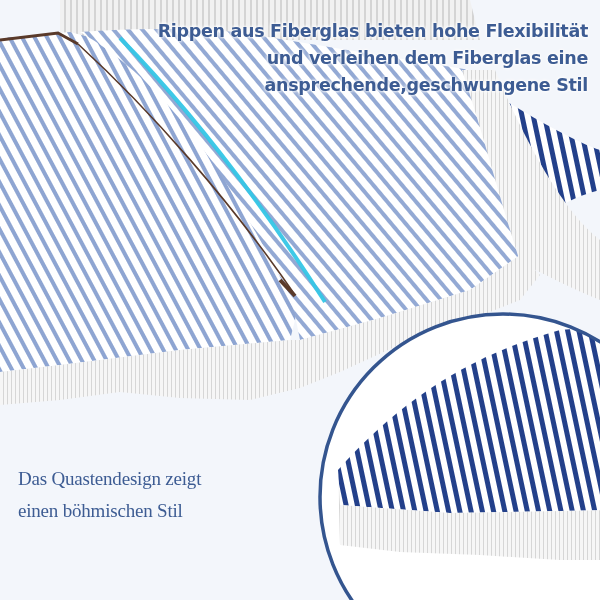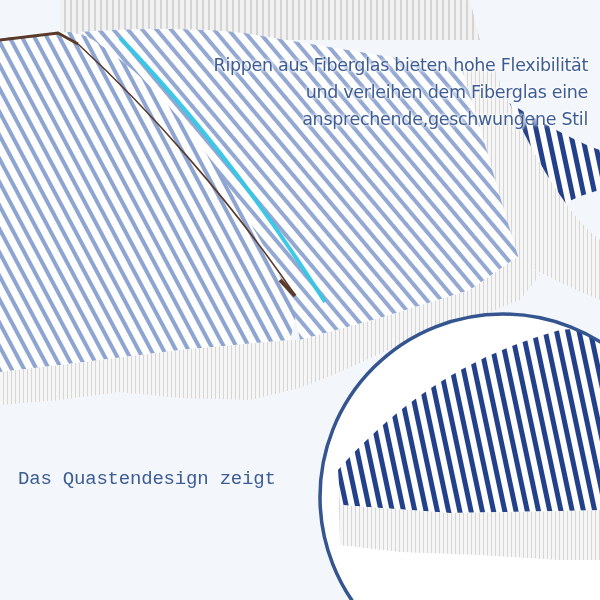--- a/index.html
+++ b/index.html
@@ -5,29 +5,28 @@
   html, body { margin: 0; padding: 0; }
   body {
     width: 600px; height: 600px; overflow: hidden; position: relative;
     background: #f3f6fb;
     font-family: "DejaVu Sans", sans-serif;
   }
   .canvas { position: absolute; inset: 0; width: 600px; height: 600px; }
   .headline {
     position: absolute; right: 12px; top: 18px; width: 480px;
     text-align: right; color: #3d5c93;
-    font-family: "DejaVu Sans", sans-serif; font-weight: normal;
+    font-family: "DejaVu Sans", sans-serif; font-weight: bold;
     font-size: 17.5px; line-height: 27px; letter-spacing: -0.3px;
     text-shadow: 0 0 3px #ffffff, 0 0 3px #ffffff, 0 0 5px #ffffff;
-    margin-top: 34px;
   }
   .headline span { display: block; white-space: nowrap; }
   .caption {
     position: absolute; left: 18px; top: 463px; width: 300px;
-    color: #3d5c93; font-family: Liberation Mono, monospace;
+    color: #3d5c93; font-family: Liberation Serif, serif;
     font-size: 19px; line-height: 32px; letter-spacing: -0.2px;
   }
   .caption span { display: block; white-space: nowrap; }
 </style>
 </head>
 <body>
 
 <svg class="canvas" viewBox="0 0 600 600" xmlns="http://www.w3.org/2000/svg">
   <defs>
     <pattern id="stripesLight" patternUnits="userSpaceOnUse" width="11" height="11" patternTransform="rotate(-28)">
@@ -98,13 +97,14 @@
 </svg>
 
 <div class="headline">
   <span>Rippen aus Fiberglas bieten hohe Flexibilität</span>
   <span>und verleihen dem Fiberglas eine</span>
   <span>ansprechende,geschwungene Stil</span>
 </div>
 
 <div class="caption">
   <span>Das Quastendesign zeigt</span>
+  <span>einen böhmischen Stil</span>
 </div>
 
 </body></html>

